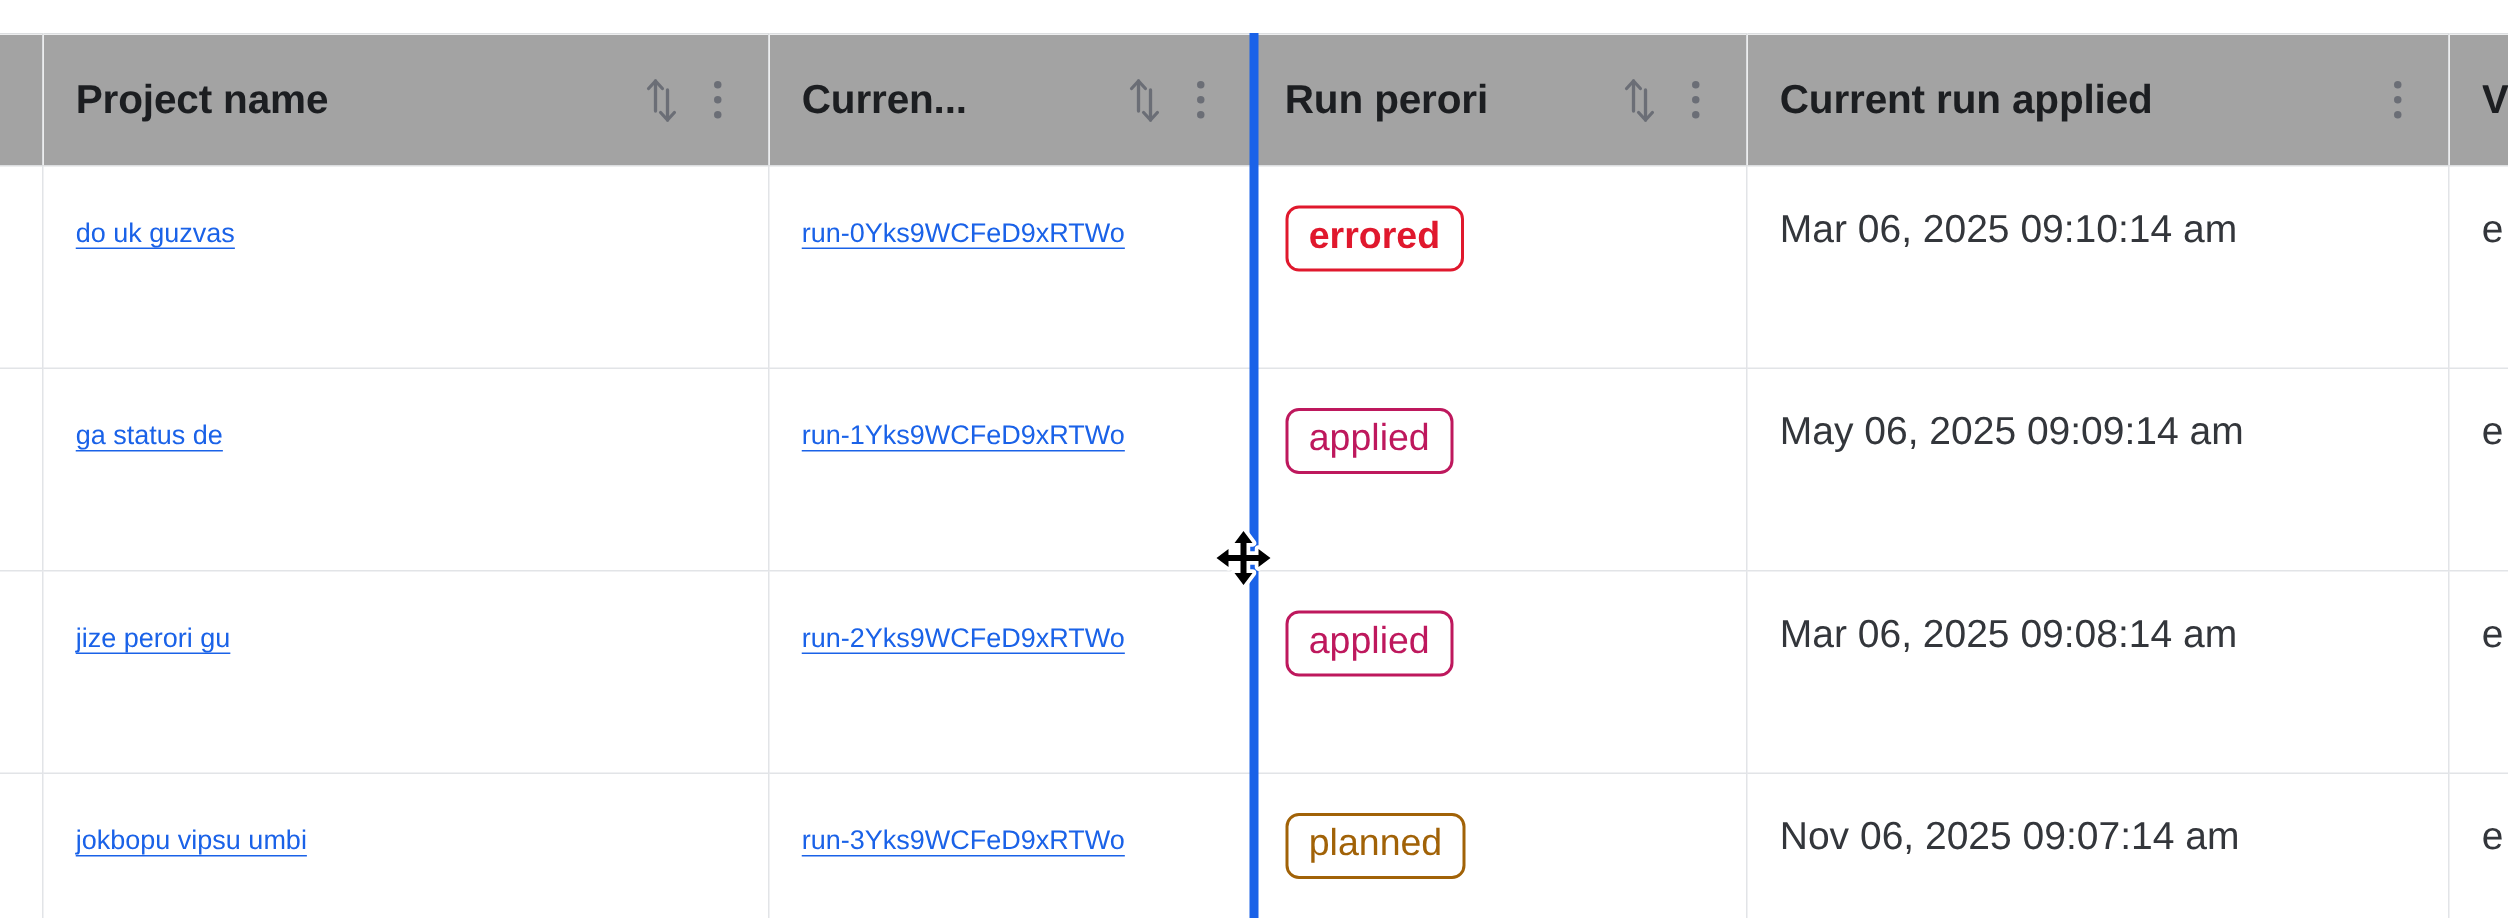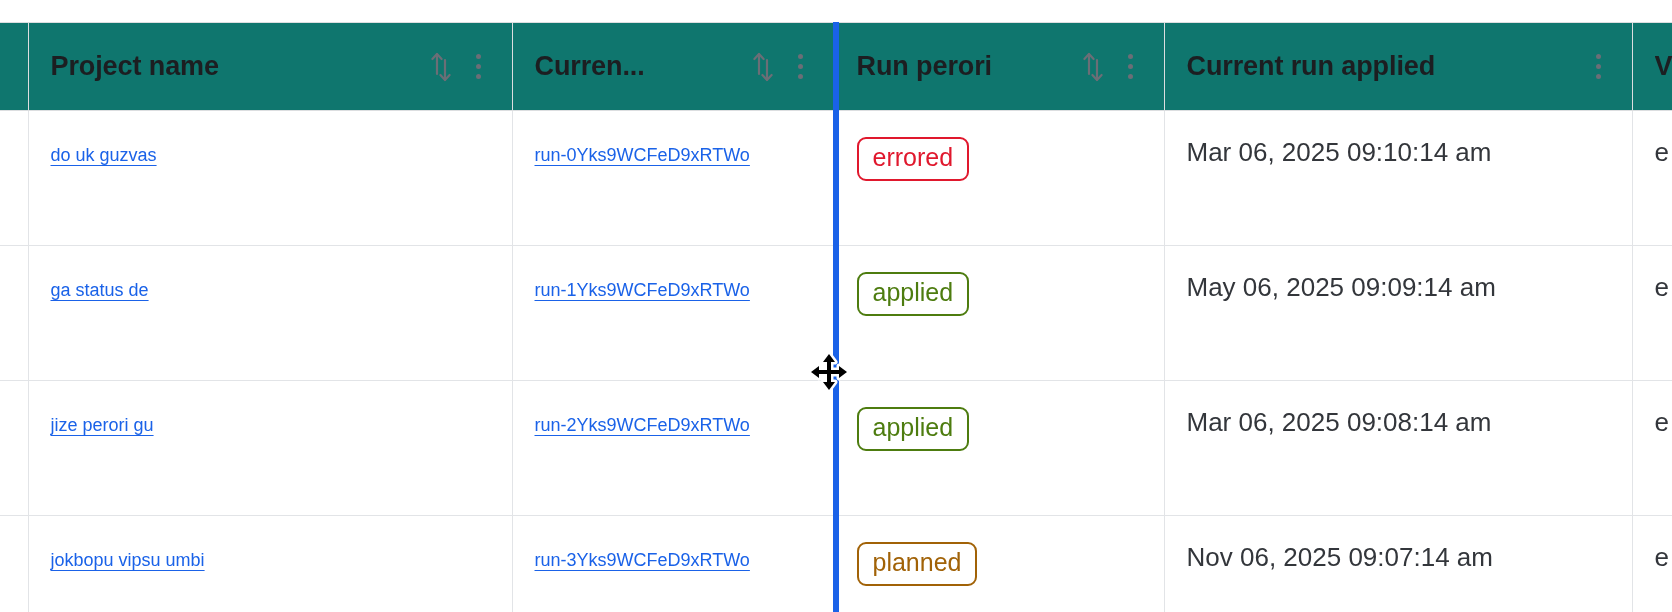--- a/index.html
+++ b/index.html
@@ -22,21 +22,21 @@
 
   table.data-grid {
     border-collapse: collapse;
     table-layout: fixed;
     width: 1762px;
     border-top: 1px solid #dcdee0;
   }
 
   
   thead th {
-    background: #0f766e;
+    background: #a3a3a3;
     height: 88px;
     border-bottom: 1px solid #dcdee0;
     border-right: 1px solid #dcdee0;
     padding: 0 22px;
     vertical-align: middle;
     text-align: left;
     font-weight: 700;
     font-size: 27px;
     color: #1c1e21;
     letter-spacing: -0.1px;
@@ -122,22 +122,22 @@
   .badge {
     display: inline-block;
     border: 2px solid currentColor;
     border-radius: 9px;
     padding: 5px 14px 7px 14px;
     font-size: 25px;
     line-height: 1.1;
     background: #ffffff;
     white-space: nowrap;
   }
-  .badge.errored { color: #e0182d; }
-  .badge.applied { color: #4d7c0f; text-align: center; }
+  .badge.errored { color: #e0182d; font-weight: bold; }
+  .badge.applied { color: #be185d; text-align: center; }
   .badge.planned { color: #a16207; }
 
   .date-cell { font-size: 26px; color: #33363b; white-space: nowrap; }
   .ver-cell  { font-size: 26px; color: #33363b; white-space: nowrap; }
 
   
   .resize-line {
     position: absolute;
     top: 22px;
     width: 6px;

